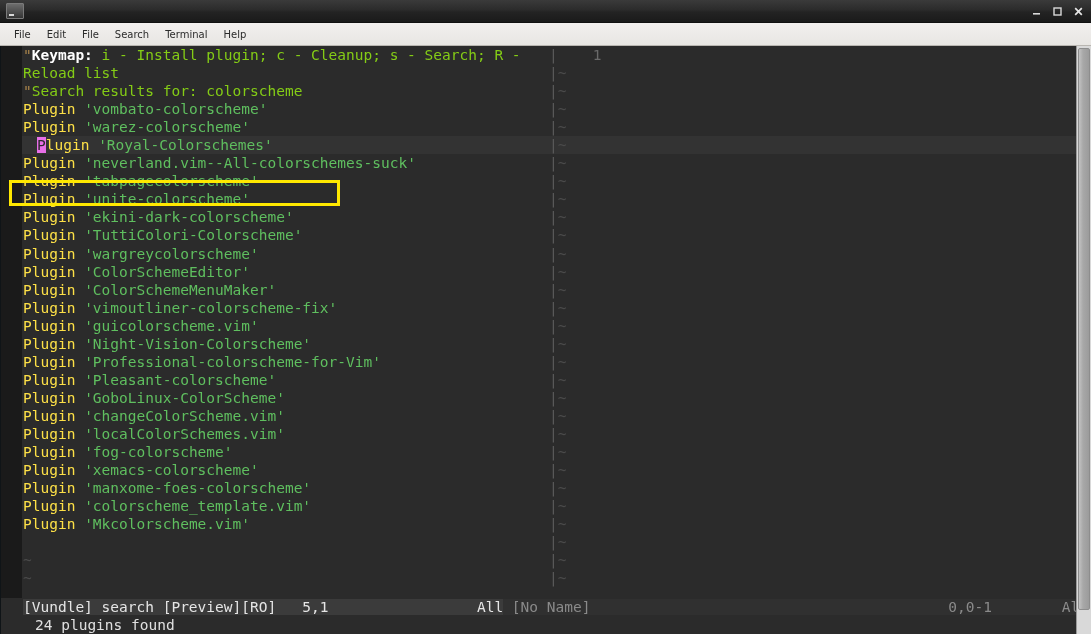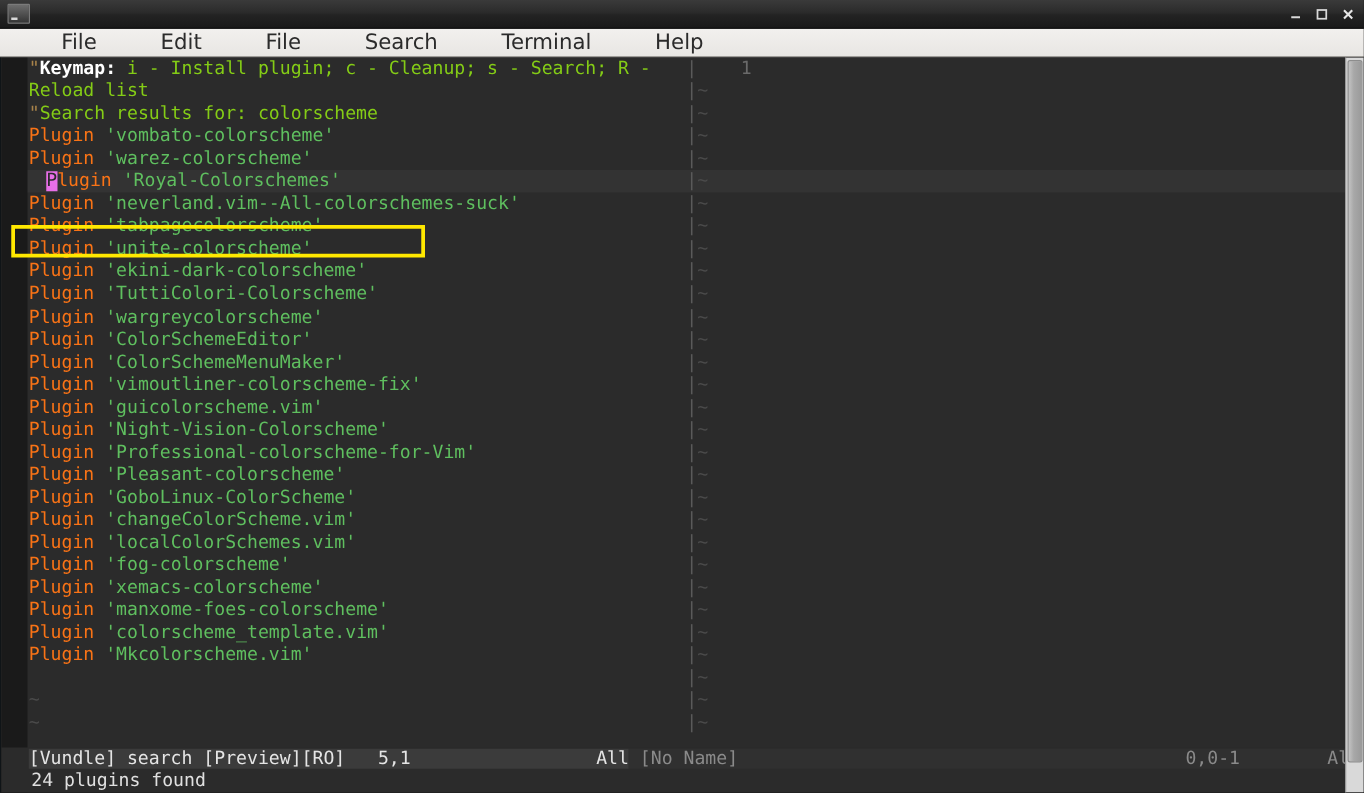--- a/index.html
+++ b/index.html
@@ -60,24 +60,23 @@
   
   #menubar {
     height: 22px; flex: 0 0 22px;
     background: linear-gradient(to bottom, #f2f0ee 0%, #e8e6e3 100%);
     border-bottom: 1px solid #b9b6b1;
     display: flex; align-items: center;
     padding-left: 6px;
   }
   .menu-item {
     font-family: "DejaVu Sans", sans-serif;
-    font-size: 17px; color: #2b2b2b;
+    font-size: 10px; color: #2b2b2b;
     padding: 2px 8px;
     cursor: default;
-    margin-left: 35px;
   }
 
   
   #term-wrap {
     flex: 1 1 auto;
     position: relative;
     display: flex;
     background: #2b2b2b;
     border-left: 1px solid #0f1417;
     overflow: hidden;
@@ -103,21 +102,21 @@
   }
   .row {
     height: 18.05px;
     white-space: pre;
     padding-left: 22px;
     position: relative;
     color: #cfcfcf;
   }
   .row.cursorline { background: #333333; padding-left: 36px; }
 
-  .kw    { color: #f97316; }              
+  .kw    { color: #fde047; }              
   .str   { color: #5fbf5f; }              
   .cmt   { color: #84cc16; }              
   .cmtq  { color: #a8834a; }              
   .key   { color: #ffffff; font-weight: bold; }  
   .tilde { color: #4a4a4a; }
   .lnum  { color: #6a6a6a; }
   .vsep  { color: #5a5a5a; }
   .cursor {
     background: #e86fe8; color: #2b2b2b;
   }
@@ -143,21 +142,21 @@
     background: #2b2b2b;
     font-size: 14.5px; line-height: 18.05px;
   }
   .st-active   { color: #e5e5e5; background: #3b3b3b; }
   .st-inactive { color: #8a8a8a; background: #303030; }
   #msgline {
     position: absolute; left: 0; right: 0; bottom: 0;
     height: 18.05px;
     z-index: 5;
     white-space: pre;
-    padding-left: 24px;
+    padding-left: 34px;
     color: #e0e0e0;
     background: #2b2b2b;
     font-size: 14.5px; line-height: 18.05px;
   }
 
   
   #scrollbar {
     flex: 0 0 14px;
     background: #d9d9d9;
     position: relative;

